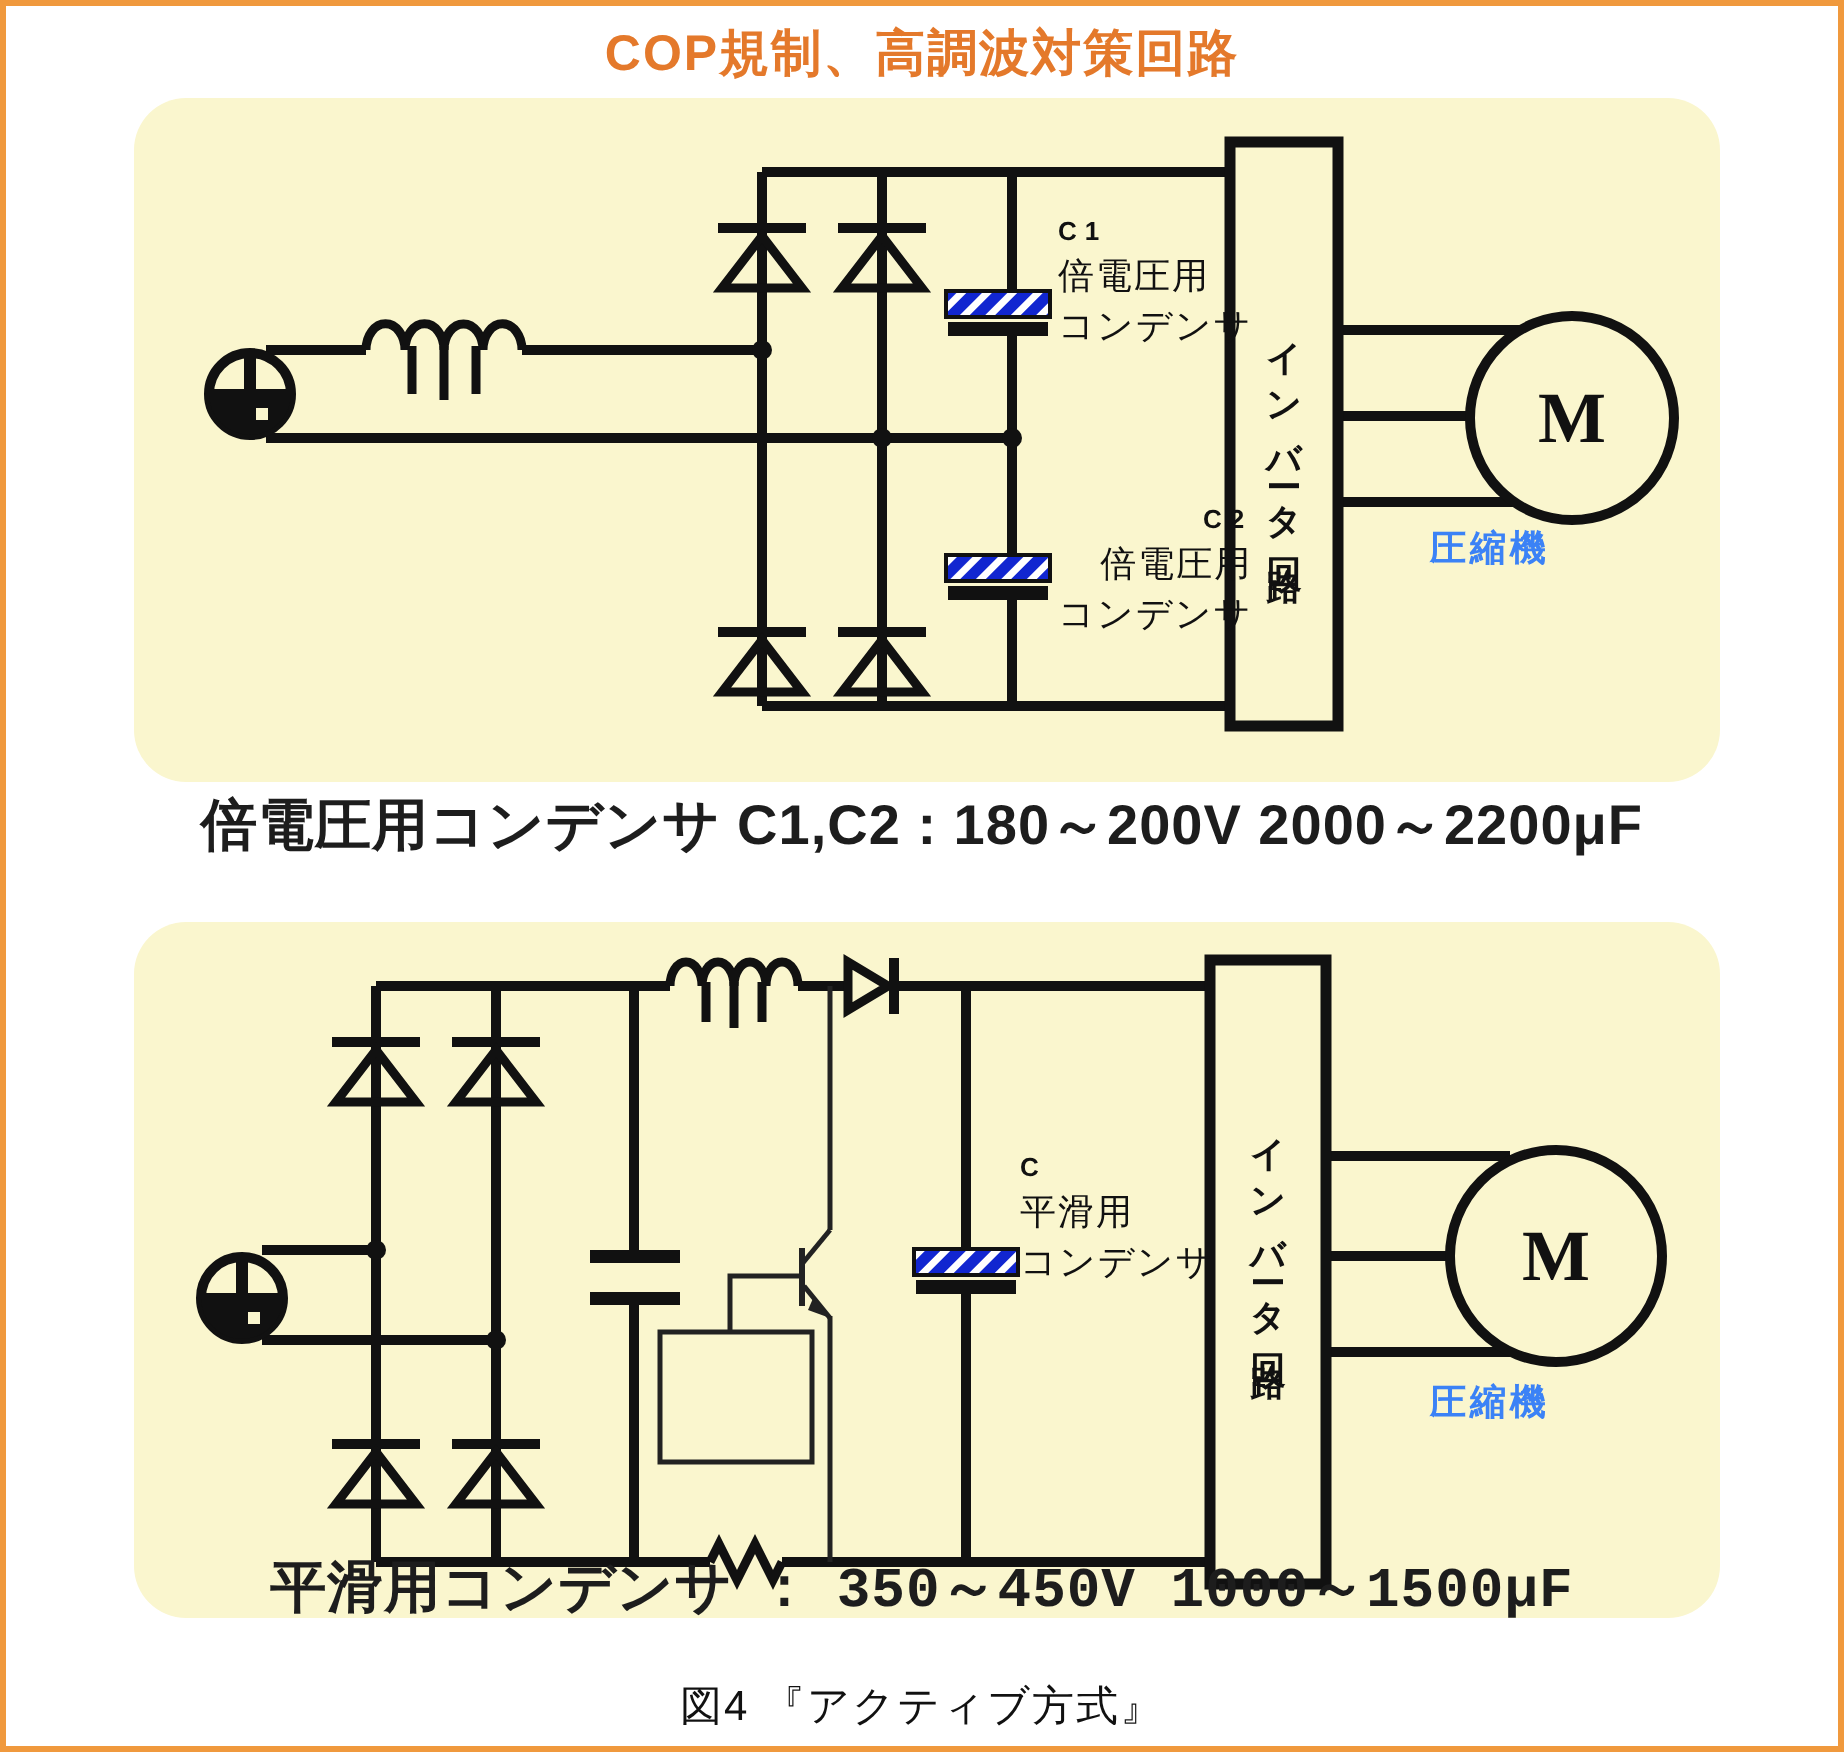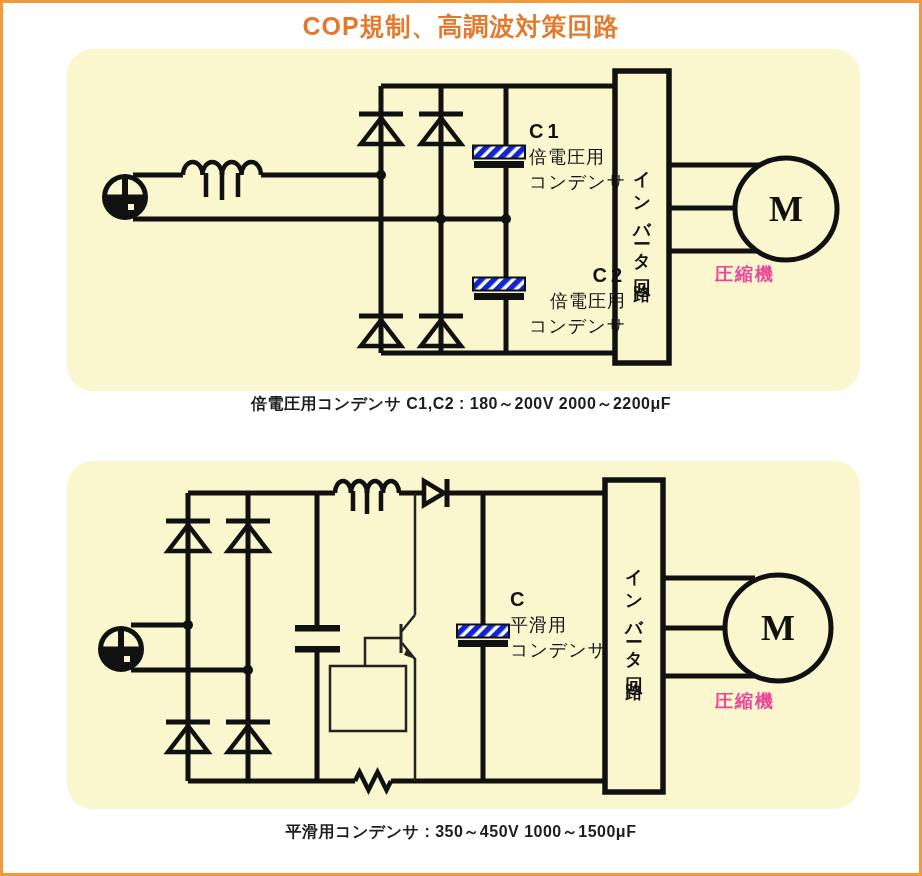--- a/index.html
+++ b/index.html
@@ -9,36 +9,36 @@
     font-family:"Liberation Sans", sans-serif;
     padding-left:12px;
   }
   .abs{position:absolute;}
   .page-title{
     left:0; top:7px; width:100%; text-align:center;
     font-size:25px; font-weight:bold; color:#E4792B; letter-spacing:1px;
   }
   svg.layer{position:absolute; left:0; top:0;}
   .cap-block{position:absolute; color:#111; line-height:1;}
-  .cap-name{display:block; font-size:20px; font-weight:bold; letter-spacing:4px; margin-bottom:4px;margin-top:12px;}
+  .cap-name{display:block; font-size:13px; font-weight:bold; letter-spacing:4px; margin-bottom:4px;}
   .cap-desc{display:block; font-size:18px; font-weight:normal; line-height:25px; letter-spacing:1px;}
   .vbox-label{
     position:absolute; display:flex; align-items:center; justify-content:center;
   }
   .vbox-label span{
     writing-mode:vertical-rl; text-orientation:mixed;
     font-size:17.5px; font-weight:600; color:#111; letter-spacing:5.5px;
   }
   .motor-m{
     position:absolute; width:100px; height:44px; display:flex; align-items:center; justify-content:center;
     font-family:"Liberation Serif", serif; font-size:36px; font-weight:bold; color:#111;
   }
-  .compressor{position:absolute; font-size:18px; font-weight:bold; color:#ec4899; letter-spacing:2px;}
+  .compressor{position:absolute; font-size:18px; font-weight:bold; color:#3b82f6; letter-spacing:2px;}
   .caption-spec{position:absolute; left:0; width:100%; text-align:center;
-    font-size:16px; font-weight:bold; color:#1d1d1d; letter-spacing:0.5px;}
+    font-size:28px; font-weight:bold; color:#1d1d1d; letter-spacing:0.5px;}
   .caption-fig{position:absolute; left:0; width:100%; text-align:center;
     font-size:21px; font-weight:500; color:#111; letter-spacing:1px;}
 </style>
 </head>
 <body>
 
 <div id="page">
 
   <svg class="layer" width="922" height="876" viewBox="0 0 922 876">
     <defs>
@@ -216,15 +216,16 @@
     <span class="cap-desc">コンデンサ</span>
   </div>
 
   <div class="vbox-label" style="left:602px; top:477px; width:58px; height:312px; padding-bottom:0; box-sizing:border-box; padding-bottom:42px;">
     <span>インバータ回路</span>
   </div>
 
   <div class="motor-m" style="left:725px; top:603px;">M</div>
   <div class="compressor" style="left:712px; top:686px;">圧縮機</div>
 
-  <div class="caption-spec" style="top:819px;">平滑用コンデンサ : 350～450V 1000～1500μF</div>
+  <div class="caption-spec" style="top:772px;font-family:Liberation Mono, monospace;">平滑用コンデンサ : 350～450V 1000～1500μF</div>
+  <div class="caption-fig" style="top:836px;">図4 『アクティブ方式』</div>
 
 </div>
 
 </body></html>

